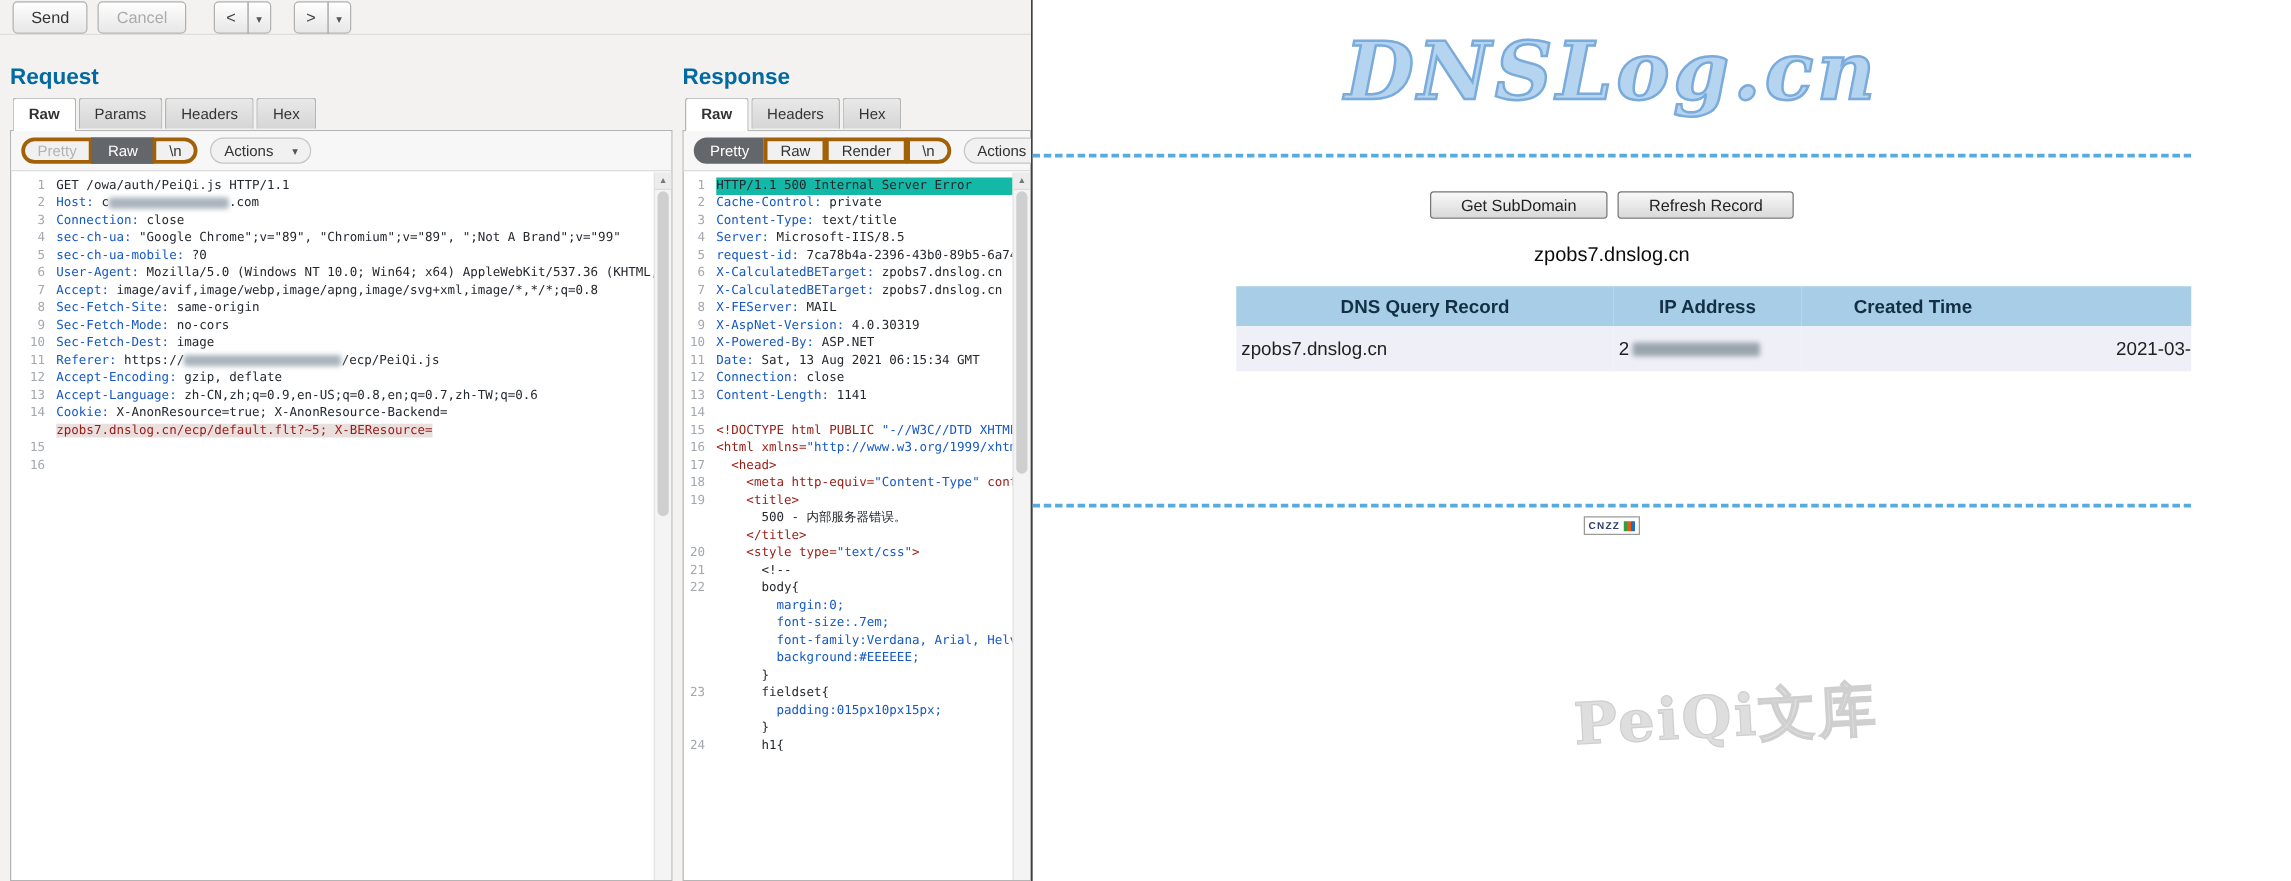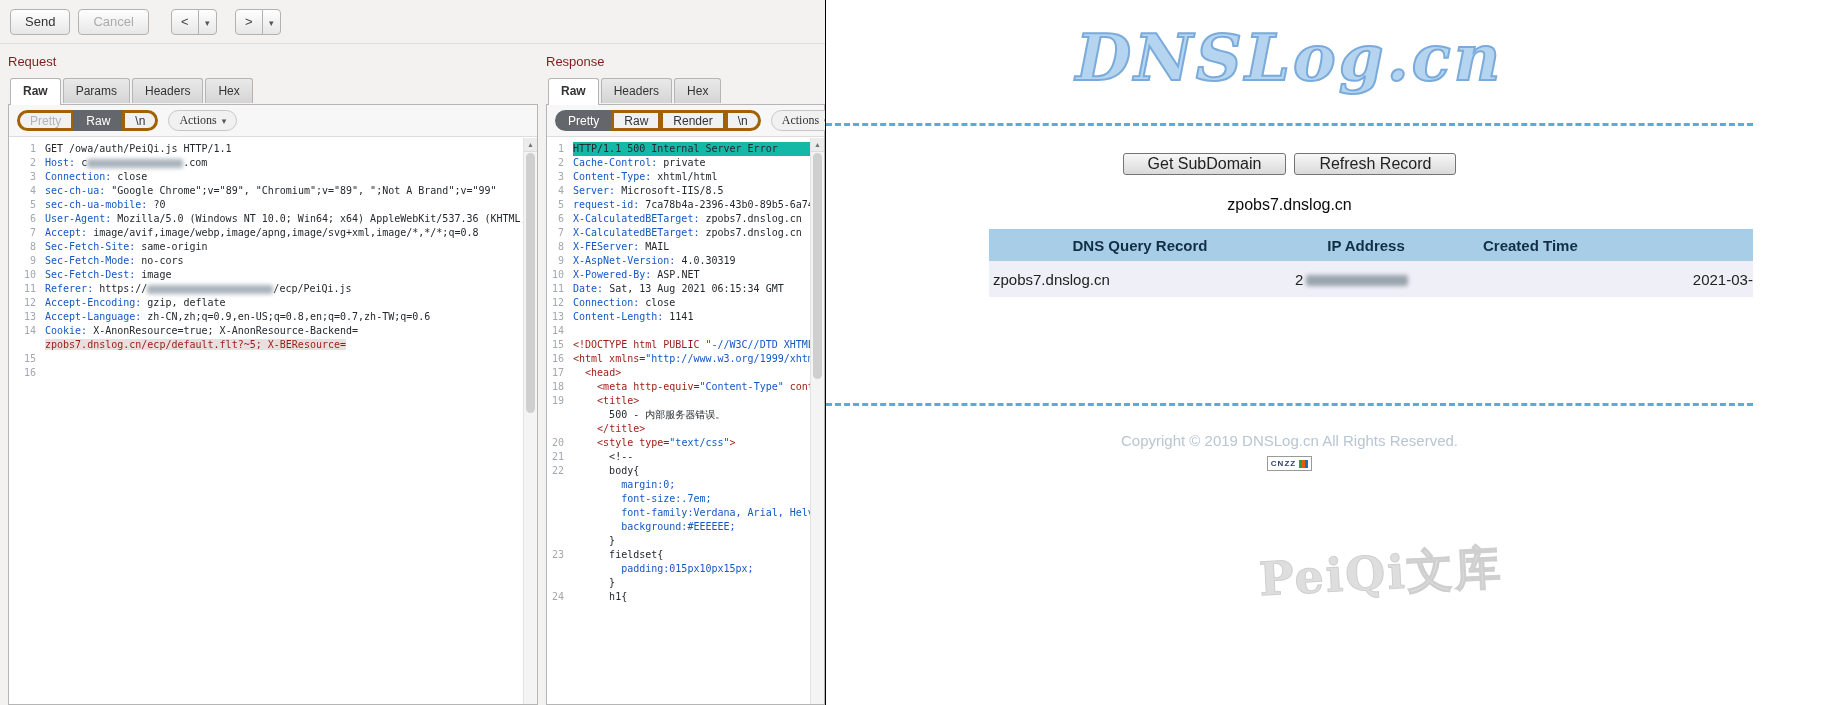--- a/index.html
+++ b/index.html
@@ -1,45 +1,45 @@
 <!DOCTYPE html>
 <html><head>
 <meta charset="utf-8">
 <style>
   html,body{margin:0;padding:0;background:#ffffff;}
   body{font-family:"Liberation Sans",sans-serif;}
   #stage{position:relative;width:1833px;height:705px;overflow:hidden;background:#fff;}
 
   
   .burp{position:absolute;left:0;top:0;width:825px;height:705px;background:#f3f2f1;overflow:hidden;}
-  .burp-toolbar{position:absolute;left:0;top:0;width:100%;height:44px;display:flex;align-items:center;padding:0 10px;box-sizing:border-box;border-bottom:1px solid #dedede;background:#f3f2f1;gap:8px;}
+  .burp-toolbar{position:absolute;left:0;top:0;width:100%;height:28px;display:flex;align-items:center;padding:0 10px;box-sizing:border-box;border-bottom:1px solid #dedede;background:#f3f2f1;gap:8px;}
   .tbtn{height:26px;padding:0 14px;font-size:13px;color:#333;background:linear-gradient(#fefefe,#e7e7e7);border:1px solid #b2b2b2;border-radius:4px;cursor:default;font-family:"Liberation Sans",sans-serif;}
   .tbtn.disabled{color:#ababab;}
   .split{display:inline-flex;}
   .half{height:26px;width:28px;font-size:13px;color:#444;background:linear-gradient(#fefefe,#e7e7e7);border:1px solid #b2b2b2;cursor:default;padding:0;font-family:"Liberation Sans",sans-serif;}
   .half:first-child{border-radius:4px 0 0 4px;}
   .half.arrow{width:19px;margin-left:-1px;border-radius:0 4px 4px 0;color:#666;}
   .chev{font-size:9px;color:#555;}
 
   .panel{position:absolute;top:48px;bottom:0;}
   .panel.req{left:8px;width:530px;}
   .panel.resp{left:546px;width:279px;}
-  .panel-title{height:26px;display:flex;align-items:center;color:#7f1d1d;font-weight:normal;font-size:13px;}
+  .panel-title{height:26px;display:flex;align-items:center;color:#0369a1;font-weight:bold;font-size:18px;}
   .tabs{height:26px;display:flex;gap:2px;margin-top:4px;padding-left:2px;}
   .tab{height:25px;line-height:25px;padding:0 12px;font-size:12px;color:#333;background:linear-gradient(#e9e9e9,#d5d5d5);border:1px solid #b5b5b5;border-bottom:none;border-radius:3px 3px 0 0;box-sizing:border-box;}
   .tab.active{background:#ffffff;font-weight:bold;height:27px;margin-bottom:-1px;position:relative;z-index:2;}
   .card{position:absolute;top:56px;left:0;right:0;bottom:0;background:#fff;border:1px solid #b5b5b5;box-sizing:border-box;}
   .subbar{height:32px;background:#f7f7f7;border-bottom:1px solid #ddd;display:flex;align-items:center;padding:0 8px;gap:10px;box-sizing:border-box;}
   .seggroup{display:inline-flex;}
   .seg{height:21px;padding:0 10px;font-size:12px;border:3px solid #a16207;background:#f1f1f1;color:#333;margin-left:-1px;cursor:default;font-family:"Liberation Sans",sans-serif;}
   .seg:first-child{border-radius:11px 0 0 11px;margin-left:0;}
   .seg:last-child{border-radius:0 11px 11px 0;}
   .seg-disabled{color:#b3b3b3;}
   .seg-selected{background:#63676b;border-color:#63676b;color:#fff;}
-  .actions-btn{height:21px;padding:0 10px;font-size:12px;border:1px solid #c6c6c6;background:#f1f1f1;border-radius:11px;display:inline-flex;align-items:center;gap:5px;color:#333;cursor:default;font-family:Liberation Serif, serif;}
+  .actions-btn{height:21px;padding:0 10px;font-size:12px;border:1px solid #c6c6c6;background:#f1f1f1;border-radius:11px;display:inline-flex;align-items:center;gap:15px;color:#333;cursor:default;font-family:Liberation Sans, sans-serif;}
 
   .editor{position:absolute;top:33px;left:0;right:13px;bottom:0;overflow:hidden;padding-top:4px;font-family:"DejaVu Sans Mono",monospace;font-size:10px;line-height:14px;cursor:text;}
   .cl{display:flex;white-space:pre;}
   .ln{text-align:right;padding-right:9px;color:#a2a8ae;flex:none;}
   .req .ln{width:27px;}
   .resp .ln{width:17px;}
   .lc{flex:1;color:#24292e;min-height:14px;}
   .cl.hl .lc{background:#14b8a6;}
   .sg-p{color:#24292e;}
   .sg-k{color:#1658c5;}
@@ -49,21 +49,21 @@
 
   .vscroll{position:absolute;top:33px;right:0;width:13px;bottom:0;background:#f4f4f4;border-left:1px solid #e3e3e3;}
   .sb-btn{height:13px;background:#ececec;border-bottom:1px solid #dcdcdc;font-size:7px;color:#777;text-align:center;line-height:13px;}
   .thumb{position:absolute;top:15px;left:2px;right:2px;background:#cfcfcf;border-radius:5px;}
 
   
   .dns{position:absolute;left:825px;top:0;width:928px;height:705px;background:#fff;border-left:1px solid #000000;overflow:hidden;box-sizing:border-box;}
   .dns-logo{margin-top:12px;height:92px;text-align:center;font-family:"DejaVu Serif",serif;font-style:italic;font-weight:bold;font-size:64px;line-height:92px;color:#b5d4f0;-webkit-text-stroke:2px #7aabda;letter-spacing:3px;}
   .dash{border-top:3px dashed #57abdf;margin-top:19px;}
   .dns-actions{display:flex;justify-content:center;gap:8px;margin-top:27px;}
-  .dns-btn{font-size:16px;height:22px;padding:0 24px;border:1px solid #747474;background:linear-gradient(#f8f8f8,#d9d9d9);border-radius:3px;color:#222;cursor:default;font-family:"Liberation Sans",sans-serif;}
+  .dns-btn{font-size:13px;height:22px;padding:0 24px;border:1px solid #747474;background:linear-gradient(#f8f8f8,#d9d9d9);border-radius:3px;color:#222;cursor:default;font-family:"Liberation Sans",sans-serif;}
   .dns-domain{margin-top:21px;text-align:center;font-size:16px;color:#0b0b0b;}
   .dns-table{margin-top:15px;margin-left:163px;border-collapse:collapse;table-layout:fixed;width:1048px;font-size:15px;}
   .dns-table th{background:#a7cee6;height:30px;font-weight:bold;color:#122f46;text-align:center;}
   .dns-table td{height:34px;color:#222;}
   .dns-table tr.data{background:#efeff7;}
   .dns-table .c1{width:300px;}
   .dns-table .c2{width:148px;}
   .dns-table .c3{width:600px;}
   .dns-table td.c1{text-align:left;padding-left:4px;}
   .dns-table td.c2{text-align:left;padding-left:4px;}
@@ -158,21 +158,21 @@
               <button class="seg seg-normal">\n</button>
             </div>
           <button class="actions-btn">
               <span>Actions</span>
               <span class="chev">▾</span>
             </button>
         </div>
         <div class="editor">
             <div class="cl hl"><span class="ln">1</span><span class="lc"><span class="sg-p">HTTP/1.1 500 Internal Server Error</span></span></div>
             <div class="cl"><span class="ln">2</span><span class="lc"><span class="sg-k">Cache-Control:</span><span class="sg-p"> private</span></span></div>
-            <div class="cl"><span class="ln">3</span><span class="lc"><span class="sg-k">Content-Type:</span><span class="sg-p"> xhtml/html</span></span></div>
+            <div class="cl"><span class="ln">3</span><span class="lc"><span class="sg-k">Content-Type:</span><span class="sg-p"> text/title</span></span></div>
             <div class="cl"><span class="ln">4</span><span class="lc"><span class="sg-k">Server:</span><span class="sg-p"> Microsoft-IIS/8.5</span></span></div>
             <div class="cl"><span class="ln">5</span><span class="lc"><span class="sg-k">request-id:</span><span class="sg-p"> 7ca78b4a-2396-43b0-89b5-6a749887</span></span></div>
             <div class="cl"><span class="ln">6</span><span class="lc"><span class="sg-k">X-CalculatedBETarget:</span><span class="sg-p"> zpobs7.dnslog.cn</span></span></div>
             <div class="cl"><span class="ln">7</span><span class="lc"><span class="sg-k">X-CalculatedBETarget:</span><span class="sg-p"> zpobs7.dnslog.cn</span></span></div>
             <div class="cl"><span class="ln">8</span><span class="lc"><span class="sg-k">X-FEServer:</span><span class="sg-p"> MAIL</span></span></div>
             <div class="cl"><span class="ln">9</span><span class="lc"><span class="sg-k">X-AspNet-Version:</span><span class="sg-p"> 4.0.30319</span></span></div>
             <div class="cl"><span class="ln">10</span><span class="lc"><span class="sg-k">X-Powered-By:</span><span class="sg-p"> ASP.NET</span></span></div>
             <div class="cl"><span class="ln">11</span><span class="lc"><span class="sg-k">Date:</span><span class="sg-p"> Sat, 13 Aug 2021 06:15:34 GMT</span></span></div>
             <div class="cl"><span class="ln">12</span><span class="lc"><span class="sg-k">Connection:</span><span class="sg-p"> close</span></span></div>
             <div class="cl"><span class="ln">13</span><span class="lc"><span class="sg-k">Content-Length:</span><span class="sg-p"> 1141</span></span></div>
@@ -223,21 +223,20 @@
         </thead>
       <tbody>
           <tr class="data">
             <td class="c1">zpobs7.dnslog.cn</td>
             <td class="c2"><span>2</span><span class="ip-redact"></span></td>
             <td class="c3">2021-03-13 14:18:30</td>
           </tr>
         </tbody>
     </table>
     <div class="dash dash2"></div>
-    <div class="dns-copy">Copyright © 2019 DNSLog.cn All Rights Reserved.</div>
     <div class="cnzz">
       <span class="cnzz-box">
           <span>CNZZ</span>
           <span class="cnzz-flag"></span>
         </span>
     </div>
     <div class="wm">PeiQi文库</div>
   </div>
 
 </div>

